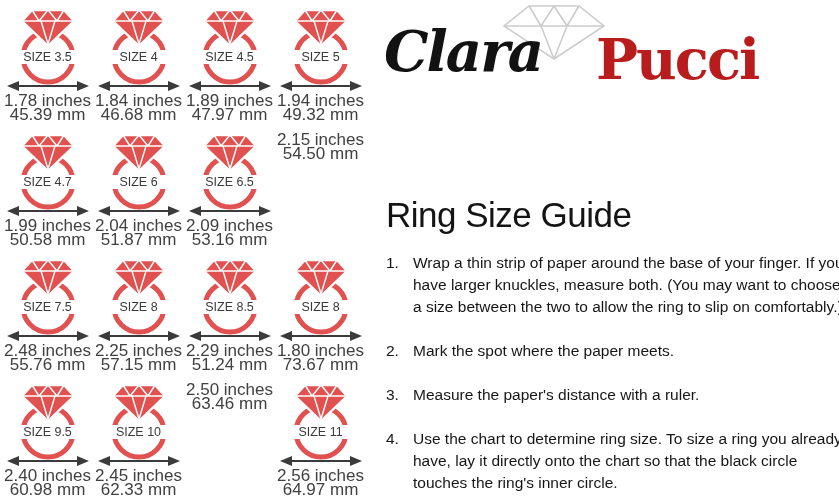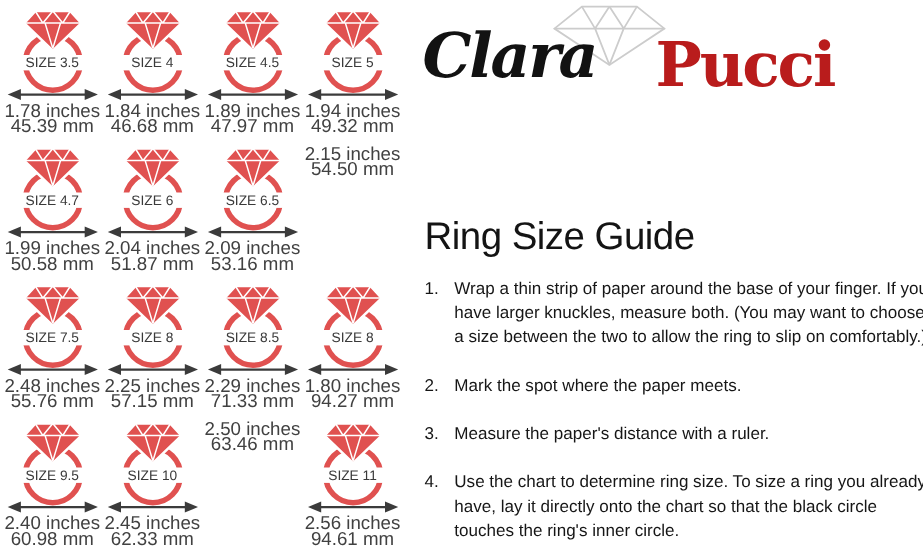--- a/index.html
+++ b/index.html
@@ -210,34 +210,34 @@
 
   <div class="cell">
     <div class="fig">
       <svg width="86" height="86" viewBox="0 0 86 86">
           <use href="#ring-sym"></use>
         </svg>
       <span class="lbl">SIZE 8.5</span>
     </div>
     <div class="meas">
       <div>2.29 inches</div>
-      <div>71.33 mm</div>
+      <div>51.24 mm</div>
     </div>
   </div>
 
   <div class="cell">
     <div class="fig">
       <svg width="86" height="86" viewBox="0 0 86 86">
           <use href="#ring-sym"></use>
         </svg>
       <span class="lbl">SIZE 8</span>
     </div>
     <div class="meas">
       <div>1.80 inches</div>
-      <div>94.27 mm</div>
+      <div>73.67 mm</div>
     </div>
   </div>
 
   <div class="cell">
     <div class="fig">
       <svg width="86" height="86" viewBox="0 0 86 86">
           <use href="#ring-sym"></use>
         </svg>
       <span class="lbl">SIZE 9.5</span>
     </div>
@@ -269,21 +269,21 @@
 
   <div class="cell">
     <div class="fig">
       <svg width="86" height="86" viewBox="0 0 86 86">
           <use href="#ring-sym"></use>
         </svg>
       <span class="lbl">SIZE 11</span>
     </div>
     <div class="meas">
       <div>2.56 inches</div>
-      <div>94.61 mm</div>
+      <div>64.97 mm</div>
     </div>
   </div>
 
 </div>
 
 <div class="right">
 
   <div class="logo">
     <svg class="logo-diamond" width="104" height="58" viewBox="0 0 104 58">
       <g fill="none" stroke="#cccccc" stroke-width="1.6">

